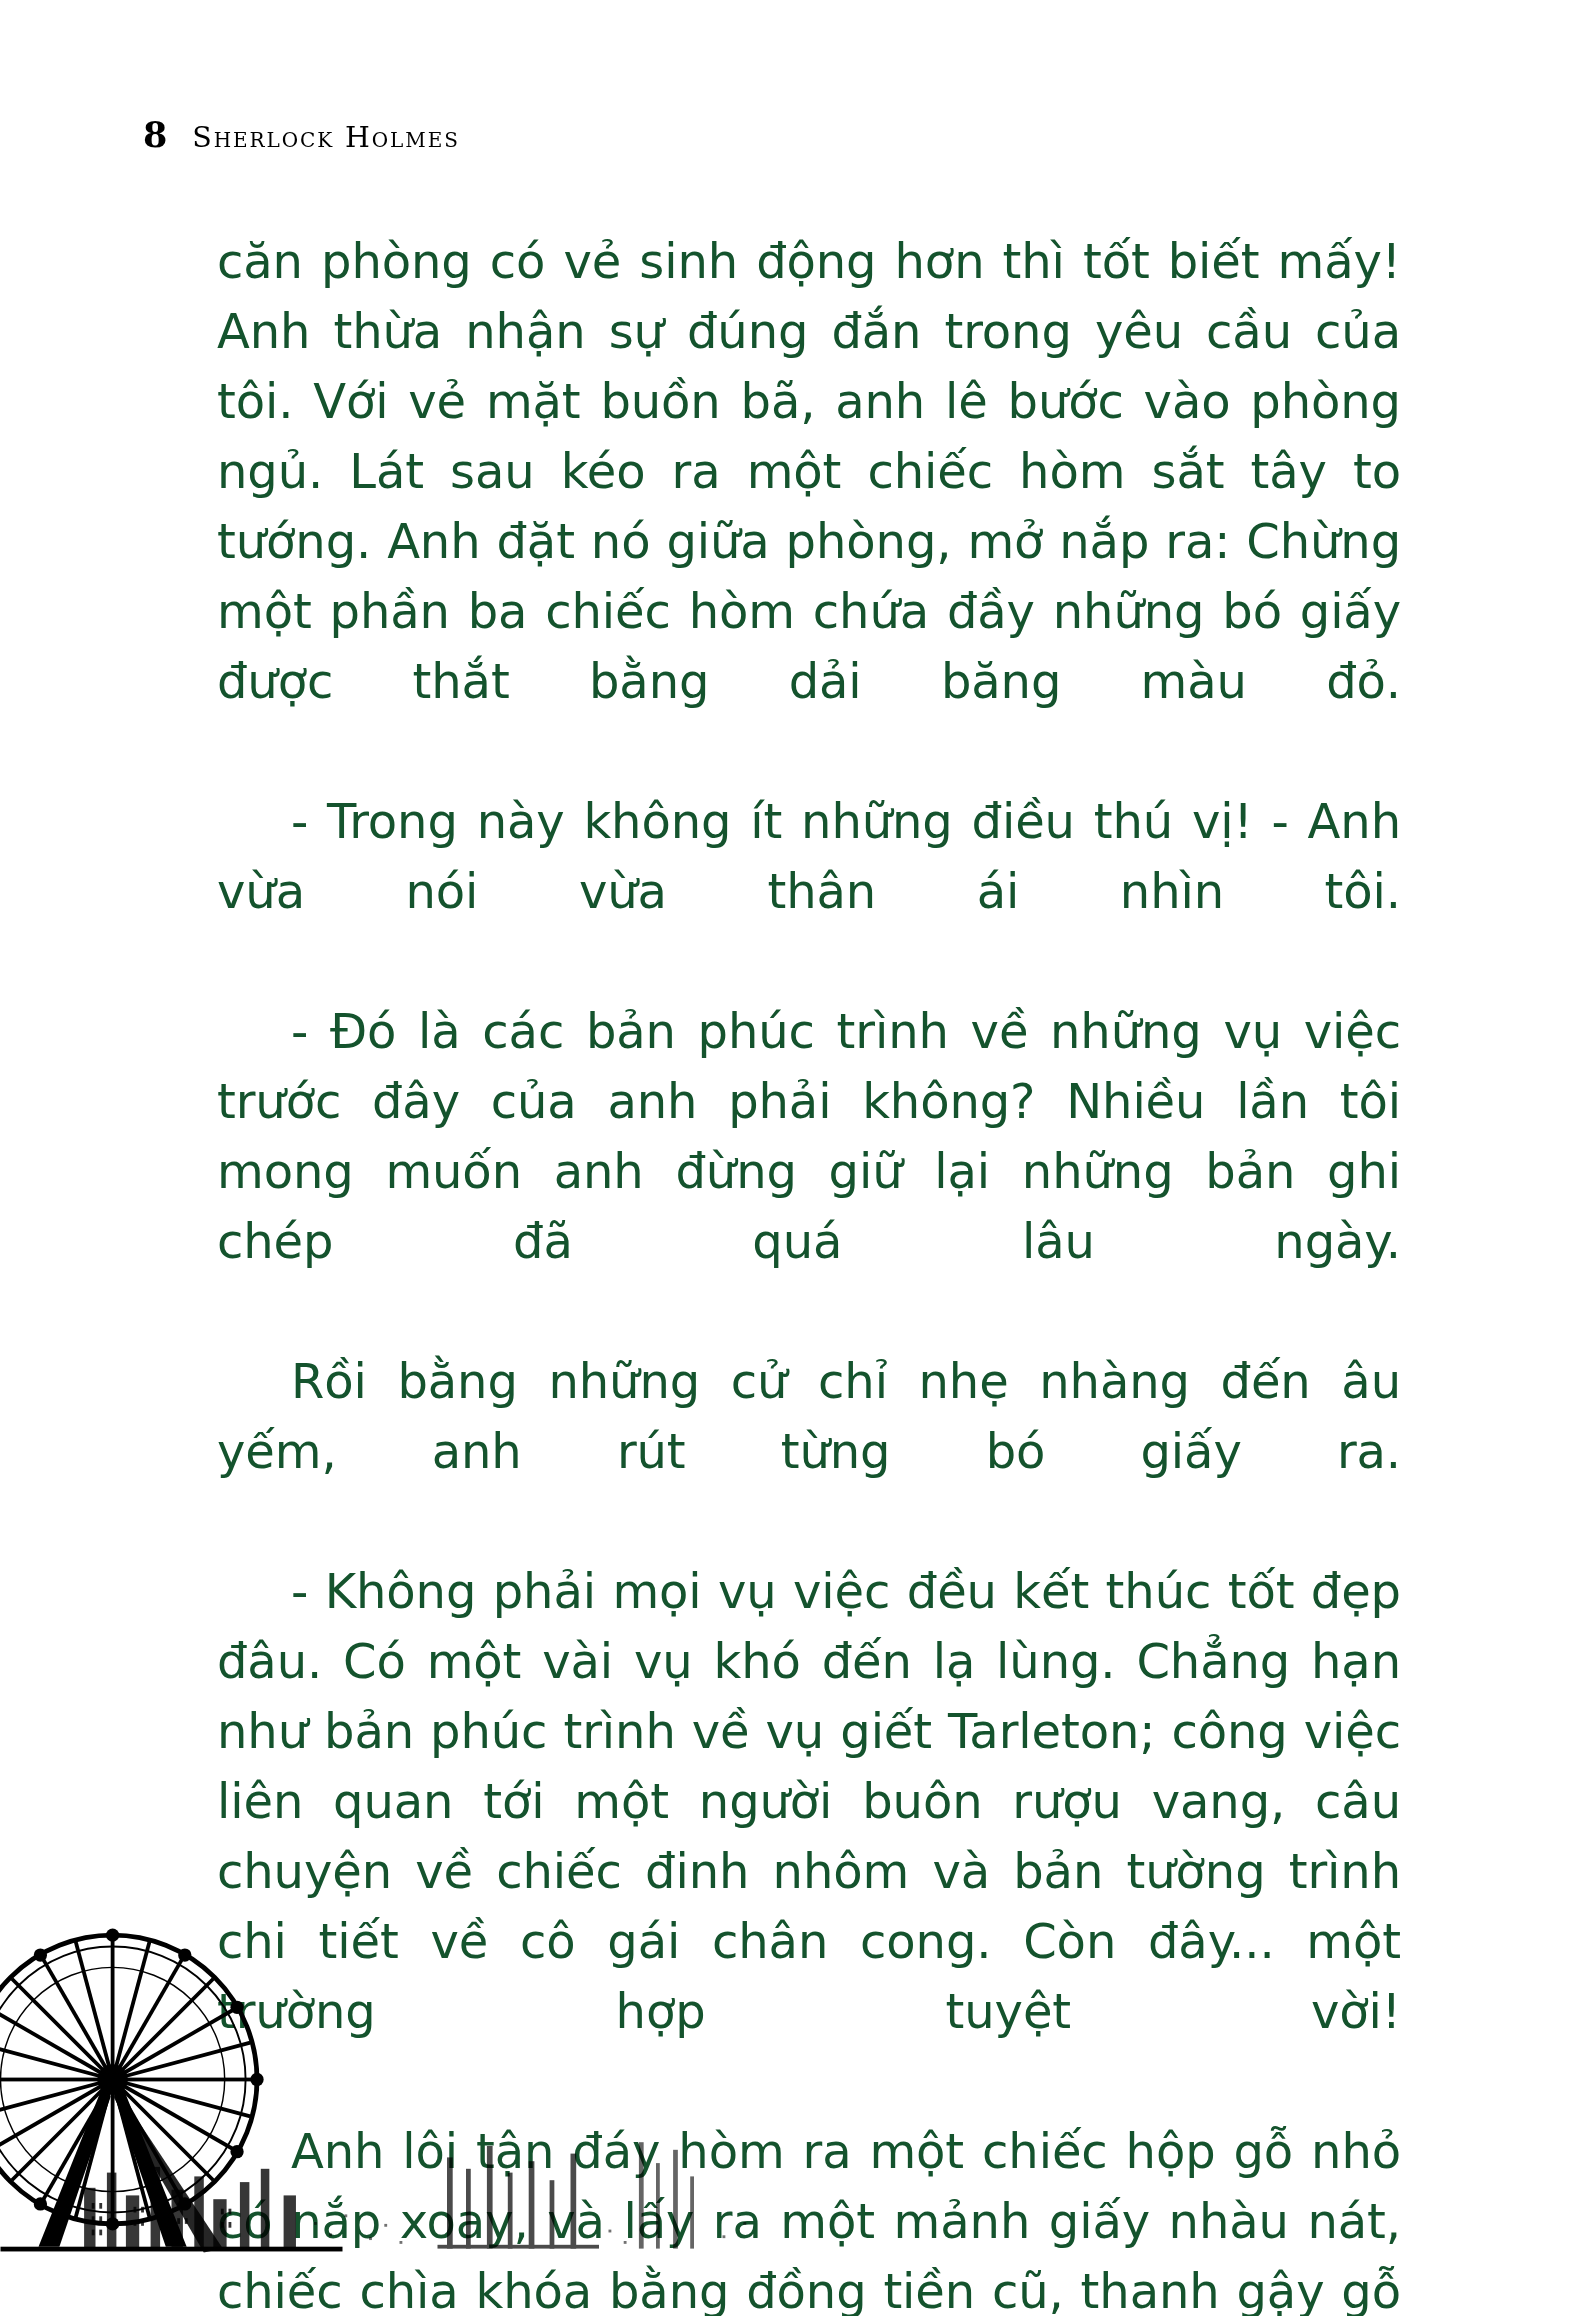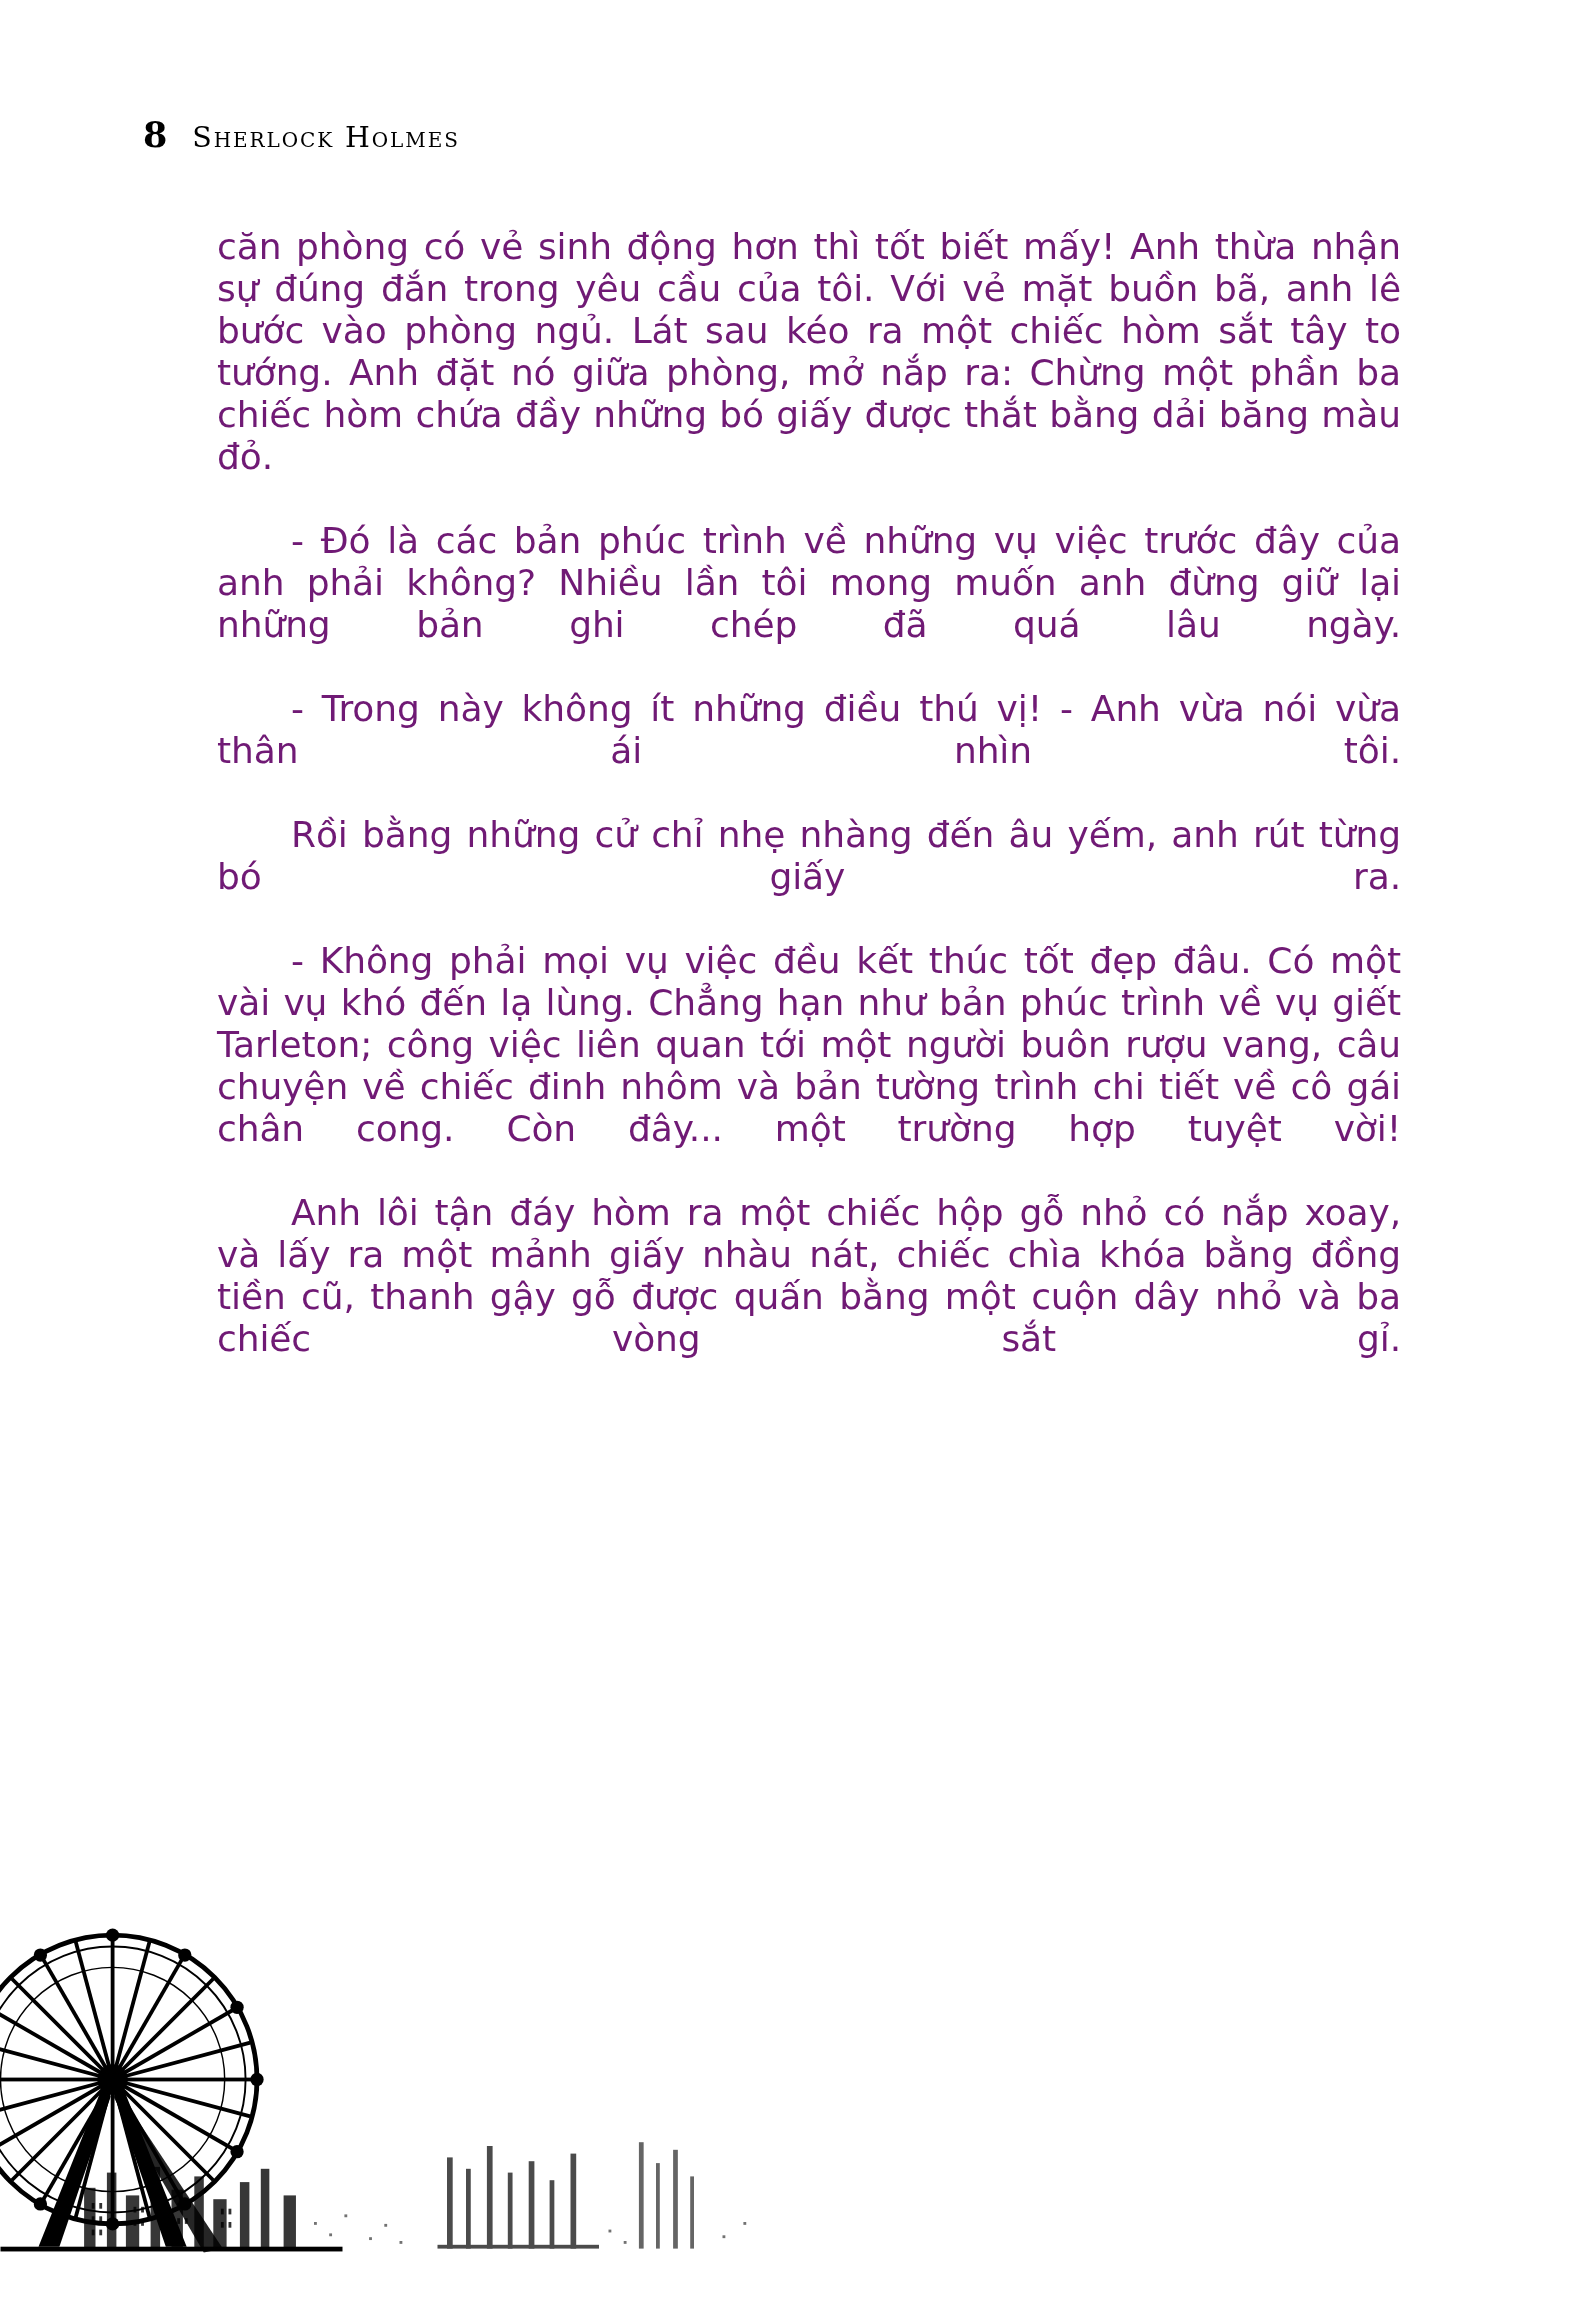--- a/index.html
+++ b/index.html
@@ -49,23 +49,23 @@
 
   
   .body-col {
     position: absolute;
     left: 217px;
     top: 226px;
     width: 1184px;
   }
   .para {
     font-family: "DejaVu Sans", sans-serif;
-    font-size: 36px;
-    line-height: 42px;
-    color: #701a75;
+    font-size: 48px;
+    line-height: 70px;
+    color: #14532d;
     margin: 0 0 0 0;
     text-align: justify;
     text-justify: inter-word;
     letter-spacing: -0.1px;
     word-spacing: 0.5px;
   }
   .para.indent {
     text-indent: 74px;
   }
   .para + .para {
@@ -95,22 +95,22 @@
 
 <div class="page">
 
   <div class="running-head">
     <span class="folio">8</span>
     <span class="head-title">Sherlock Holmes</span>
   </div>
 
   <div class="body-col">
     <p class="para">căn phòng có vẻ sinh động hơn thì tốt biết mấy! Anh thừa nhận sự đúng đắn trong yêu cầu của tôi. Với vẻ mặt buồn bã, anh lê bước vào phòng ngủ. Lát sau kéo ra một chiếc hòm sắt tây to tướng. Anh đặt nó giữa phòng, mở nắp ra: Chừng một phần ba chiếc hòm chứa đầy những bó giấy được thắt bằng dải băng màu đỏ.</p>
+    <p class="para indent">- Trong này không ít những điều thú vị! - Anh vừa nói vừa thân ái nhìn tôi.</p>
     <p class="para indent">- Đó là các bản phúc trình về những vụ việc trước đây của anh phải không? Nhiều lần tôi mong muốn anh đừng giữ lại những bản ghi chép đã quá lâu ngày.</p>
-    <p class="para indent">- Trong này không ít những điều thú vị! - Anh vừa nói vừa thân ái nhìn tôi.</p>
     <p class="para indent">Rồi bằng những cử chỉ nhẹ nhàng đến âu yếm, anh rút từng bó giấy ra.</p>
     <p class="para indent">- Không phải mọi vụ việc đều kết thúc tốt đẹp đâu. Có một vài vụ khó đến lạ lùng. Chẳng hạn như bản phúc trình về vụ giết Tarleton; công việc liên quan tới một người buôn rượu vang, câu chuyện về chiếc đinh nhôm và bản tường trình chi tiết về cô gái chân cong. Còn đây... một trường hợp tuyệt vời!</p>
     <p class="para indent">Anh lôi tận đáy hòm ra một chiếc hộp gỗ nhỏ có nắp xoay, và lấy ra một mảnh giấy nhàu nát, chiếc chìa khóa bằng đồng tiền cũ, thanh gậy gỗ được quấn bằng một cuộn dây nhỏ và ba chiếc vòng sắt gỉ.</p>
   </div>
 
   <div class="artwork">
     <svg width="932" height="399" viewBox="0 0 980 420" xmlns="http://www.w3.org/2000/svg">
       <defs>
         <g id="spoke">
           <rect x="-2" y="-150" width="4" height="150" fill="#000"></rect>

